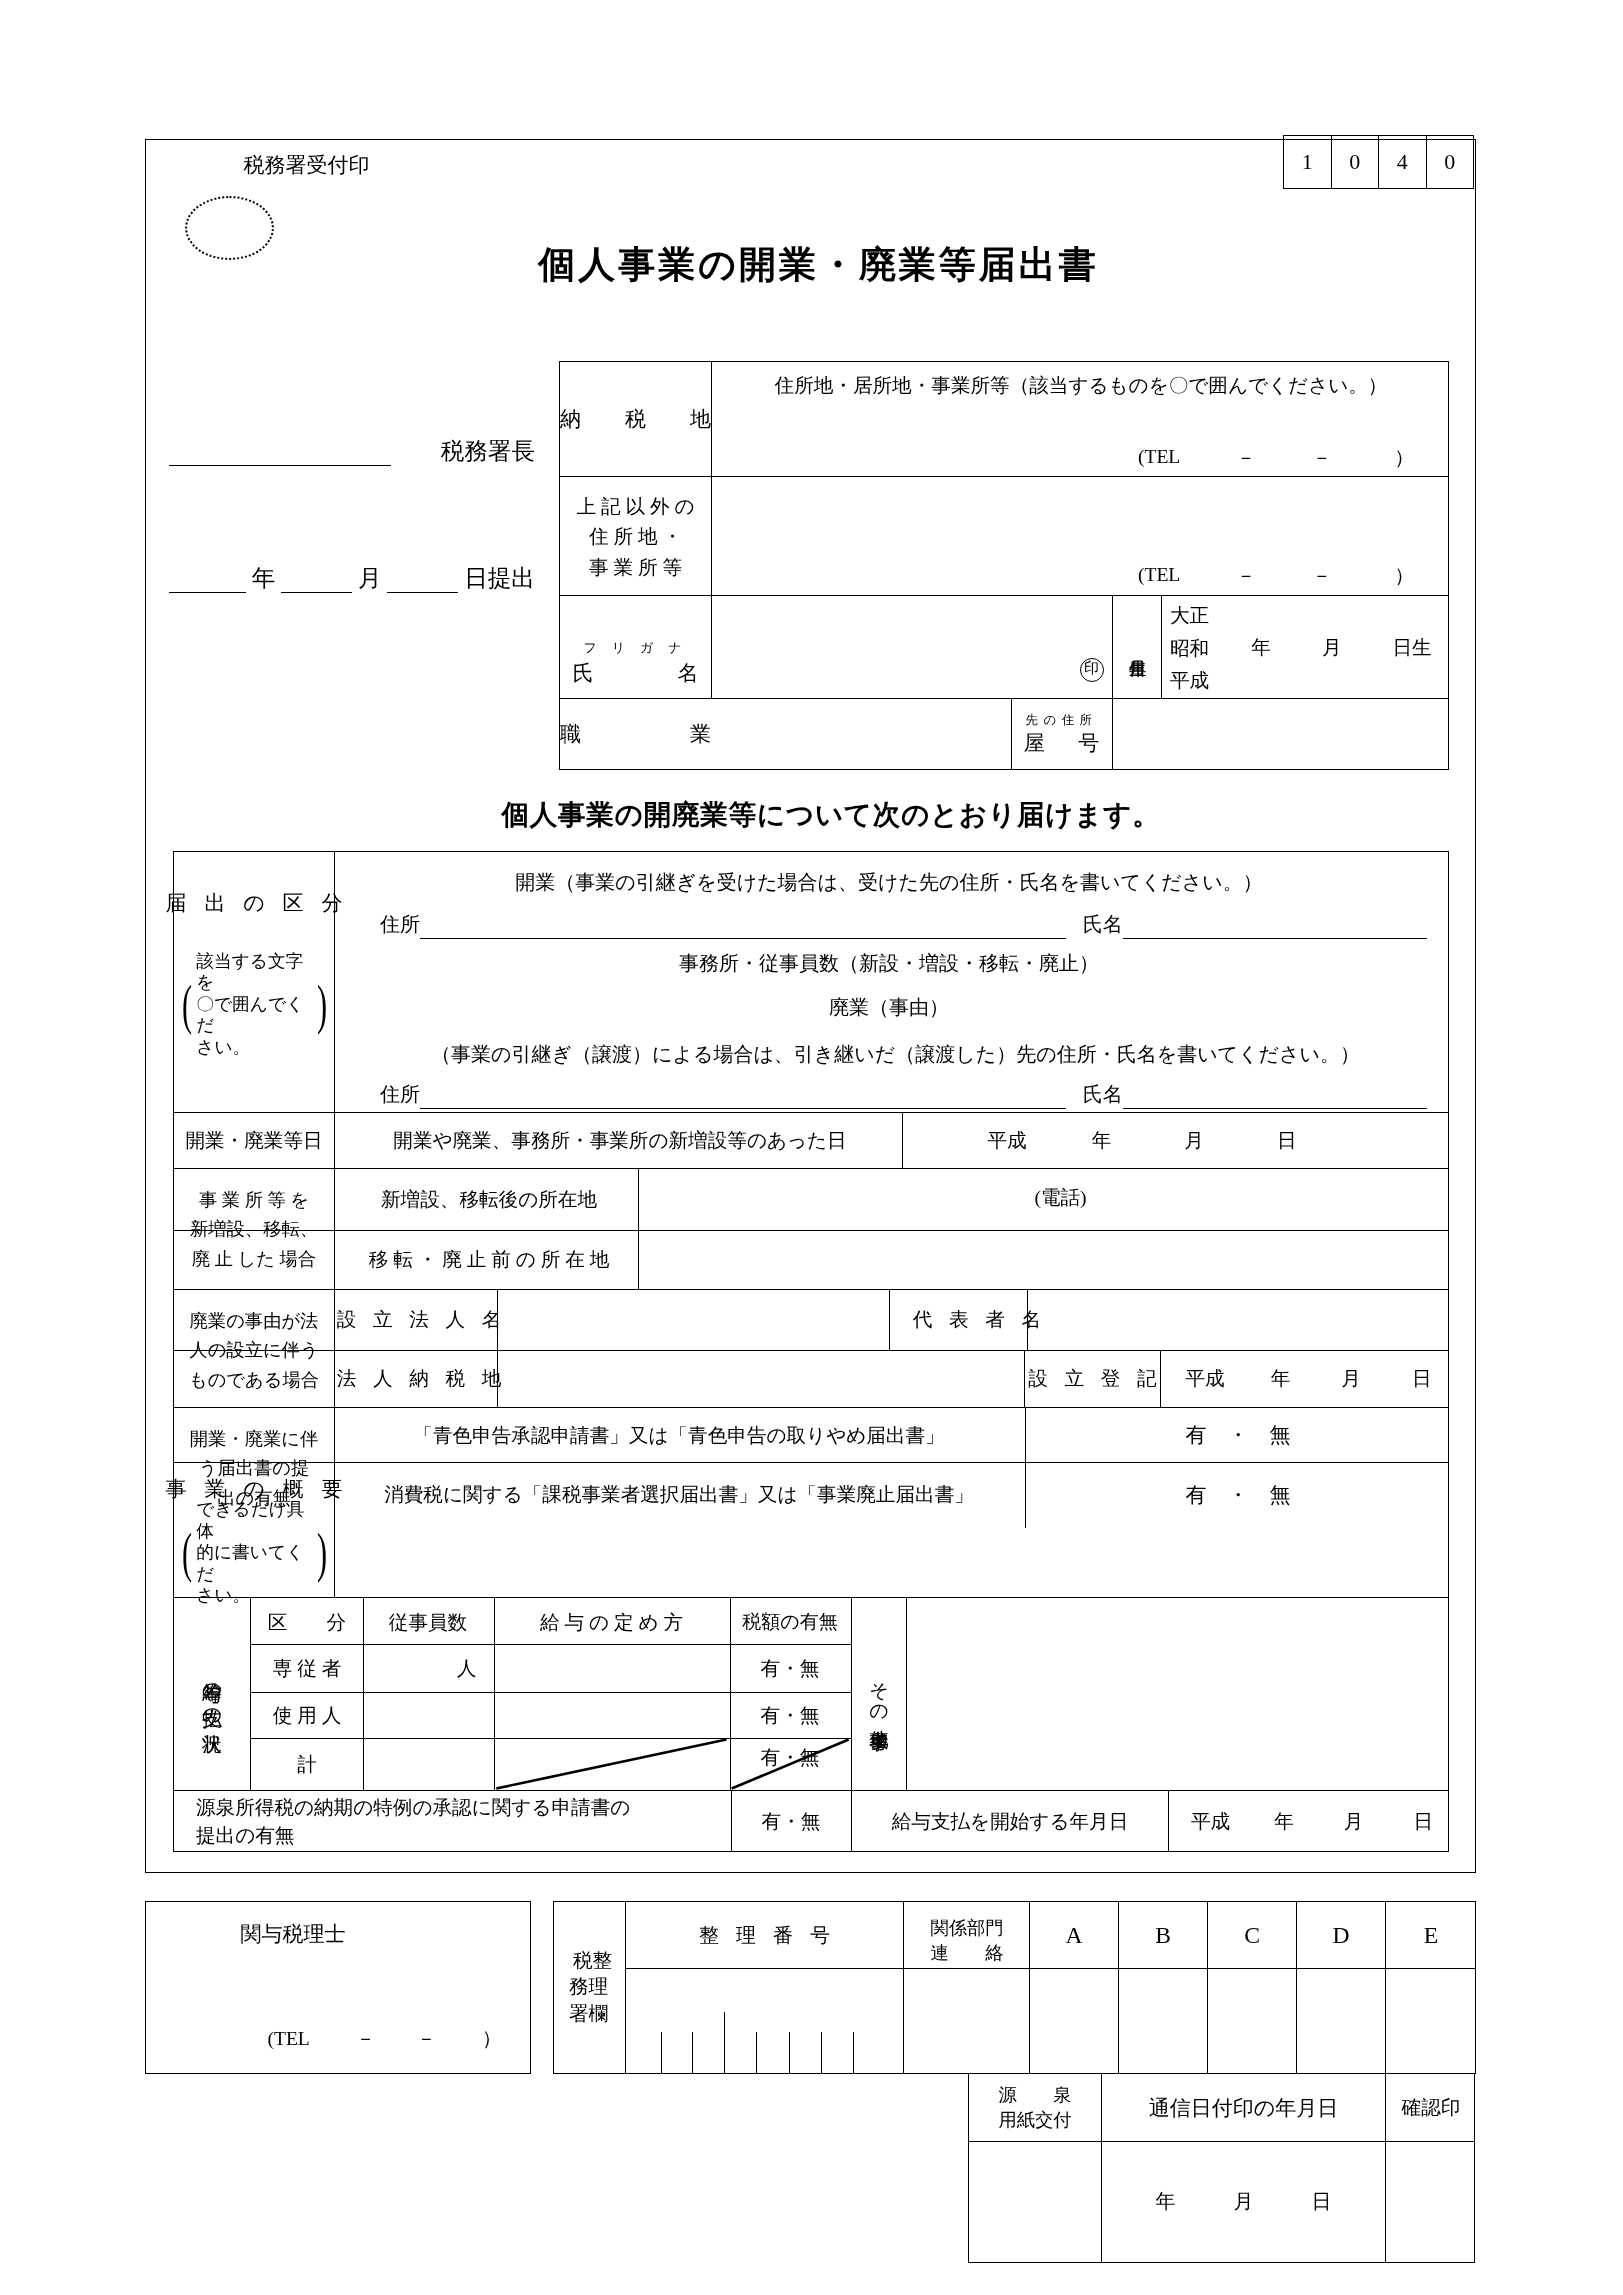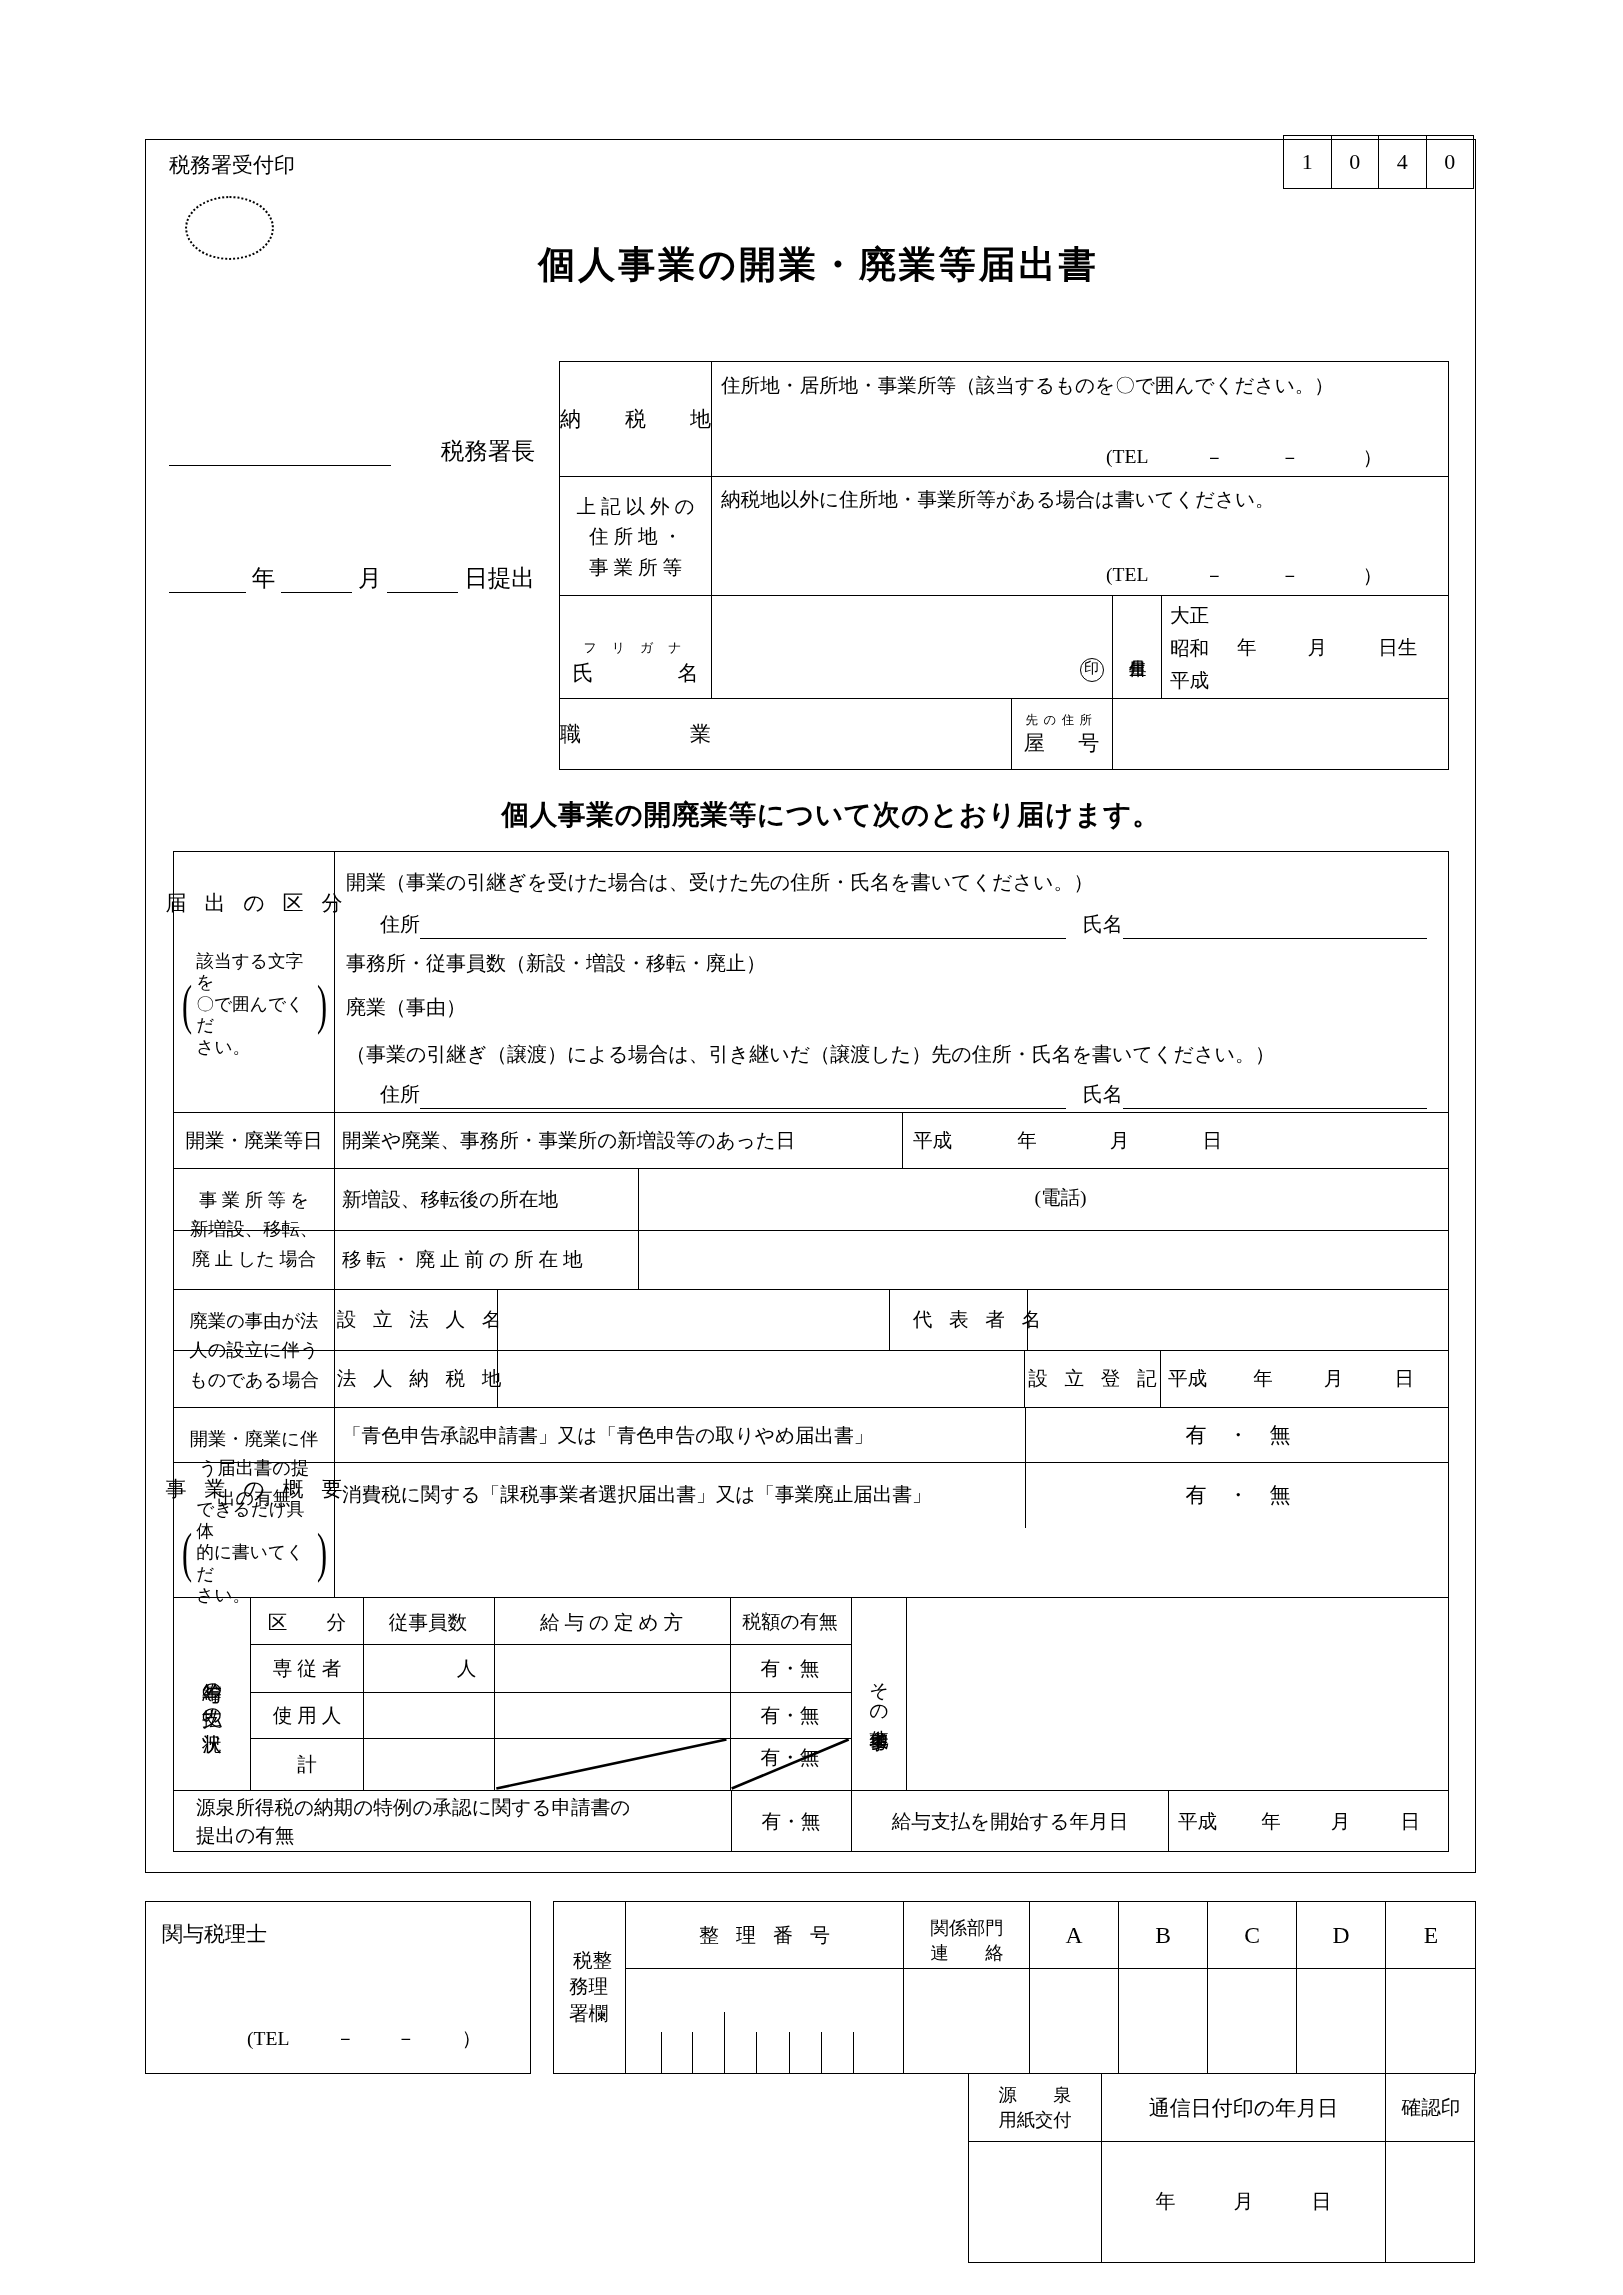--- a/index.html
+++ b/index.html
@@ -3,21 +3,21 @@
 <meta charset="utf-8">
 <style>
   html,body{margin:0;padding:0;background:#fff;}
   body{width:1623px;height:2295px;font-family:"Liberation Serif","DejaVu Serif",serif;color:#000;position:relative;}
   .page{position:absolute;left:0;top:0;width:1623px;height:2295px;}
   .abs{position:absolute;box-sizing:border-box;}
   .bx{border:1.3px solid #000;}
   .vline{position:absolute;background:#000;width:1.3px;}
   .hline{position:absolute;background:#000;height:1.3px;}
   .c{display:flex;align-items:center;justify-content:center;text-align:center;}
-  .l{display:flex;align-items:center;justify-content:flex-start;}
+  .l{display:flex;align-items:center;justify-content:center;}
   .just{display:flex;justify-content:space-between;align-items:center;}
   .vert{writing-mode:vertical-rl;text-orientation:upright;}
   .sp2{letter-spacing:.55em;text-indent:.55em;}
   .sp1{letter-spacing:.3em;text-indent:.3em;}
   .nw{white-space:nowrap;}
   .dotcircle{position:absolute;border:2px dotted #000;border-radius:50%;}
   .uline{border-bottom:1.3px solid #000;display:inline-block;}
   .diag{position:absolute;overflow:visible;}
   .mark{position:absolute;background:#000;width:1.3px;}
   .inkan{display:inline-block;border:1.3px solid #000;border-radius:50%;width:22px;height:22px;line-height:19.6px;text-align:center;font-size:15.7px;}
@@ -92,23 +92,20 @@
     <span>－</span>
     <span style="display:inline-block;width:63px;"></span>
     <span>）</span>
   </div>
 
   <div class="abs" style="left:561px;top:482px;width:149px;height:111px;display:flex;flex-direction:column;justify-content:center;align-items:center;font-size:19.6px;line-height:1.55;">
     <span class="nw">上 記 以 外 の</span>
     <span class="nw">住 所 地 ・</span>
     <span class="nw">事 業 所 等</span>
   </div>
-  <div class="abs l" style="left:721px;top:484px;width:720px;height:30px;font-size:19.6px;">
-    <span class="nw">納税地以外に住所地・事業所等がある場合は書いてください。</span>
-  </div>
   <div class="abs l" style="left:721px;top:517px;width:720px;height:41px;font-size:19.6px;"></div>
   <div class="abs l" style="left:1106px;top:560px;width:340px;height:30px;font-size:19.6px;">
     <span>(TEL</span>
     <span style="display:inline-block;width:56px;"></span>
     <span>－</span>
     <span style="display:inline-block;width:56px;"></span>
     <span>－</span>
     <span style="display:inline-block;width:63px;"></span>
     <span>）</span>
   </div>

